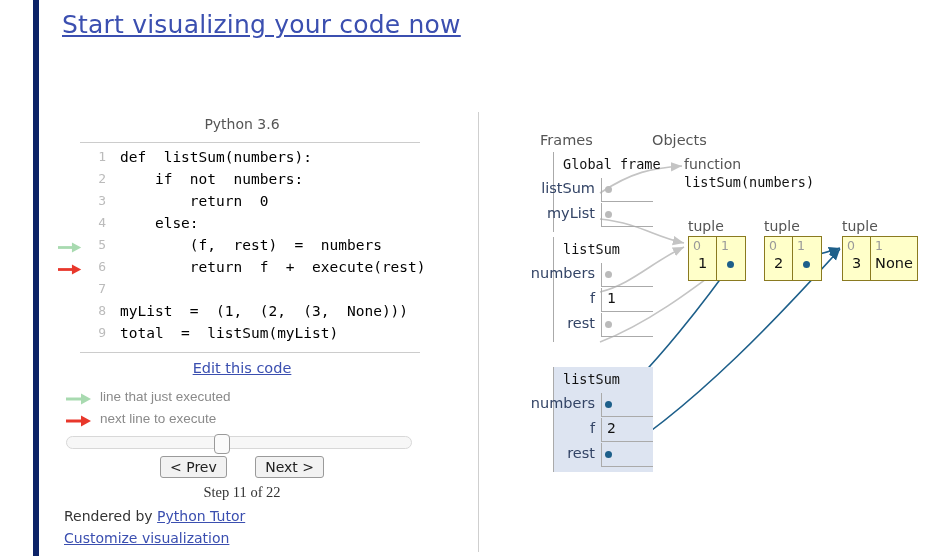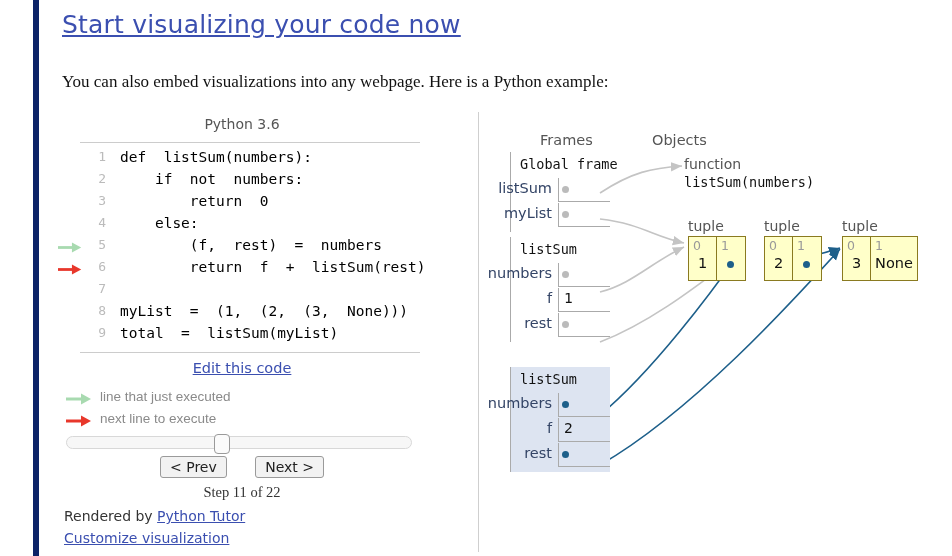--- a/index.html
+++ b/index.html
@@ -127,21 +127,21 @@
   
   .heap-pane{position:absolute;left:440px;top:0;width:436px;height:440px;}
   .col-head{
     position:absolute;font-size:14.5px;color:#555555;
     font-family:"DejaVu Sans", sans-serif;
   }
   .head-frames{left:38px;top:20px;}
   .head-objects{left:150px;top:20px;}
 
   
-  .frame{position:absolute;}
+  .frame{position:absolute;margin-left:43px;}
   .frame .fbar{
     position:absolute;left:0;top:0;width:1px;background:#aaaaaa;
   }
   .frame.active{background:#dde4f1;}
   .frame .ftitle{
     position:absolute;left:10px;top:4px;
     font-family:"DejaVu Sans Mono", monospace;font-size:13.5px;color:#111111;
     white-space:nowrap;
   }
   .var-row{position:absolute;height:25px;}
@@ -200,21 +200,20 @@
 </style>
 </head>
 <body>
 
 <div id="root">
 
   <div class="left-rule"></div>
 
   <div class="page-heading">Start visualizing your code now</div>
 
-  <div class="page-intro">You can also embed visualizations into any webpage. Here is a Python example:</div>
 
   <div class="viz">
 
     <div class="pane-divider"></div>
 
     <div class="code-pane">
 
       <div class="lang-label">Python 3.6</div>
       <div class="rule-top"></div>
 
@@ -223,21 +222,21 @@
           <div class="code-line"><span class="ln">2</span><span class="ctext">    if  not  numbers:</span></div>
           <div class="code-line"><span class="ln">3</span><span class="ctext">        return  0</span></div>
           <div class="code-line"><span class="ln">4</span><span class="ctext">    else:</span></div>
           <div class="code-line"><span class="arrow-cell"><svg width="26" height="13" viewBox="0 0 28 14">
                 <path d="M0,7 L17,7" stroke="#a8dab0" stroke-width="3" fill="none"></path>
                 <path d="M15,1.5 L25,7 L15,12.5 z" fill="#a8dab0"></path>
               </svg></span><span class="ln">5</span><span class="ctext">        (f,  rest)  =  numbers</span></div>
           <div class="code-line"><span class="arrow-cell"><svg width="26" height="13" viewBox="0 0 28 14">
                 <path d="M0,7 L17,7" stroke="#e8372b" stroke-width="3" fill="none"></path>
                 <path d="M15,1.5 L25,7 L15,12.5 z" fill="#e8372b"></path>
-              </svg></span><span class="ln">6</span><span class="ctext">        return  f  +  listSum(rest)</span></div>
+              </svg></span><span class="ln">6</span><span class="ctext">        return  f  +  execute(rest)</span></div>
           <div class="code-line"><span class="ln">7</span><span class="ctext"></span></div>
           <div class="code-line"><span class="ln">8</span><span class="ctext">myList  =  (1,  (2,  (3,  None)))</span></div>
           <div class="code-line"><span class="ln">9</span><span class="ctext">total  =  listSum(myList)</span></div>
         </div>
 
       <div class="rule-bottom"></div>
 
       <div class="edit-link">Edit this code</div>
 
       <div class="legend" id="legend">

